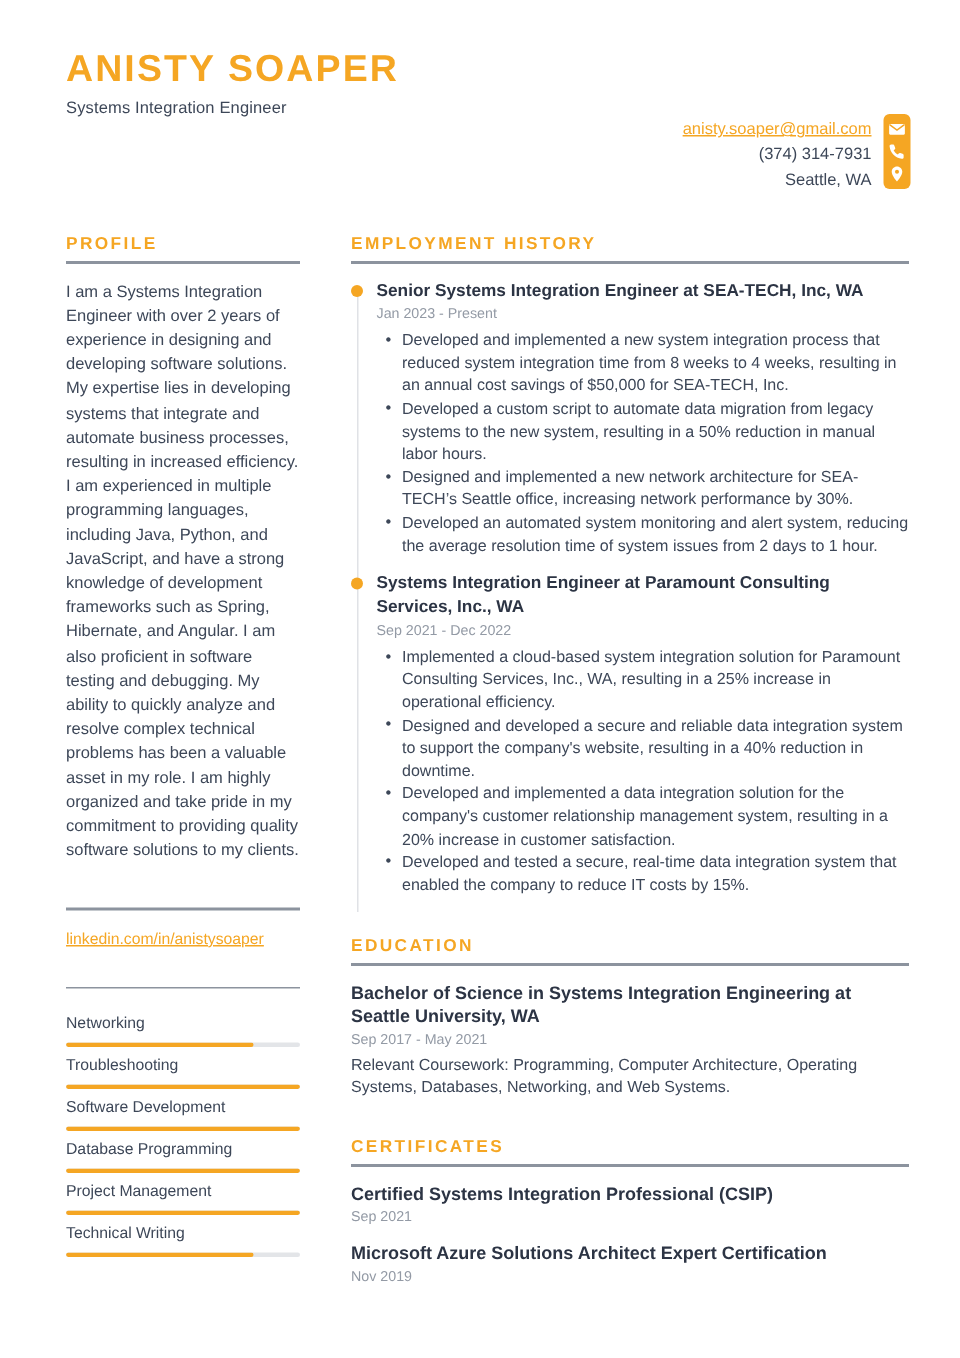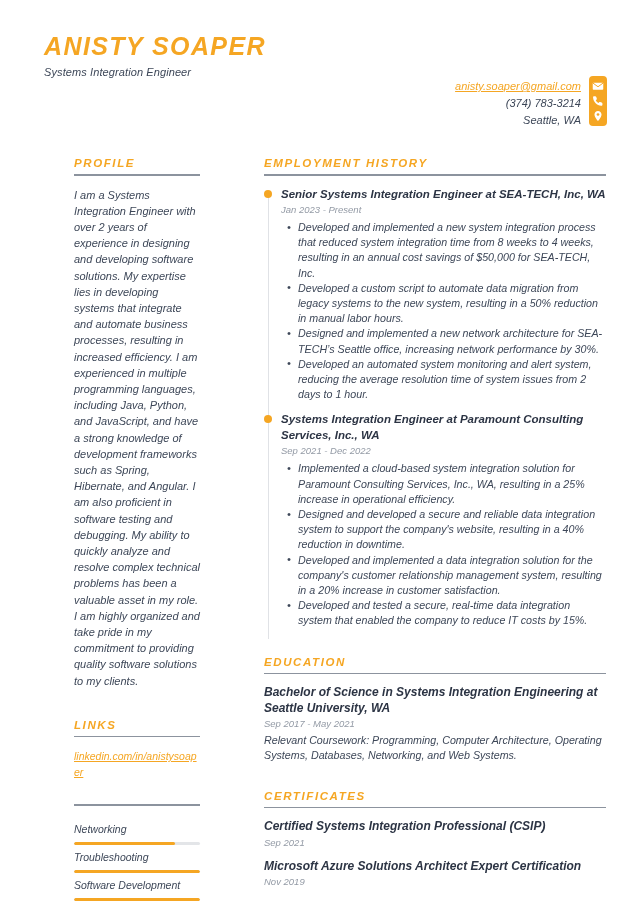--- a/index.html
+++ b/index.html
@@ -8,21 +8,20 @@
     height: 905px;
     background: #ffffff;
     font-family: "Liberation Sans", sans-serif;
     overflow: hidden;
   }
   .page {
     position: relative;
     width: 640px;
     height: 901px;
     background: #ffffff;
-    font-style: italic;
   }
 
   
   .header {
     display: flex;
     justify-content: space-between;
     align-items: flex-start;
     padding: 32px 0 0 0;
   }
   .header-left { padding-left: 44px; }
@@ -84,21 +83,21 @@
     padding-left: 44px;
     padding-right: 12px;
   }
   .col-right {
     width: 428px;
     padding-left: 22px;
     padding-right: 34px;
   }
 
   
-  .section { margin-bottom: 4px; margin-left: 30px; }
+  .section { margin-bottom: 4px; }
   .section-title {
     color: #F5A623;
     font-size: 11.5px;
     font-weight: bold;
     letter-spacing: 1.6px;
     padding-bottom: 5px;
   }
   .section-rule {
     height: 1.5px;
     background: #8c939e;
@@ -234,21 +233,21 @@
 
   <div class="header">
     <div class="header-left">
       <div class="full-name">ANISTY SOAPER</div>
       <div class="job-title">Systems Integration Engineer</div>
     </div>
 
     <div class="header-right">
       <div class="contact-lines">
         <div class="contact-line email">anisty.soaper@gmail.com</div>
-        <div class="contact-line">(374) 783-3214</div>
+        <div class="contact-line">(374) 314-7931</div>
         <div class="contact-line">Seattle, WA</div>
       </div>
       <div class="icon-bar">
         <span>
           <svg width="12" height="12" viewBox="0 0 16 16">
               <rect x="1" y="3.5" width="14" height="9.5" rx="1" fill="#ffffff"></rect>
               <path d="M1.7 4.4 L8 9 L14.3 4.4" stroke="#F5A623" stroke-width="1.3" fill="none" stroke-linecap="round"></path>
             </svg>
         </span>
         <span>
@@ -272,21 +271,20 @@
 
       <div class="section">
         <div class="section-title">PROFILE</div>
         <div class="section-rule"></div>
         <div class="profile-text">I am a Systems Integration Engineer with over 2 years of experience in designing and developing software solutions. My expertise lies in developing systems that integrate and automate business processes, resulting in increased efficiency. I am experienced in multiple programming languages, including Java, Python, and JavaScript, and have a strong knowledge of development frameworks such as Spring, Hibernate, and Angular. I am also proficient in software testing and debugging. My ability to quickly analyze and resolve complex technical problems has been a valuable asset in my role. I am highly organized and take pride in my commitment to providing quality software solutions to my clients.</div>
       </div>
 
       <div class="gap-lg"></div>
 
       <div class="section">
-        <div class="section-title">LINKS</div>
         <div class="section-rule"></div>
         <div class="link-item">linkedin.com/in/anistysoaper</div>
       </div>
 
       <div class="gap-md"></div>
 
       <div class="section">
         <div class="section-rule"></div>
 
         <div class="skill-row">

